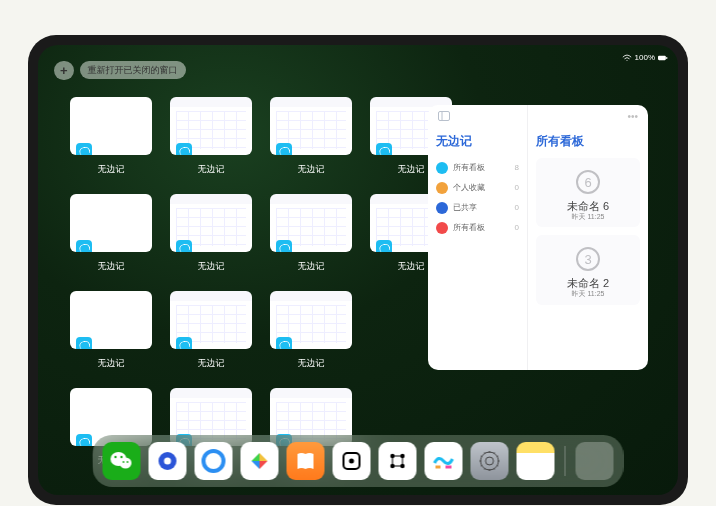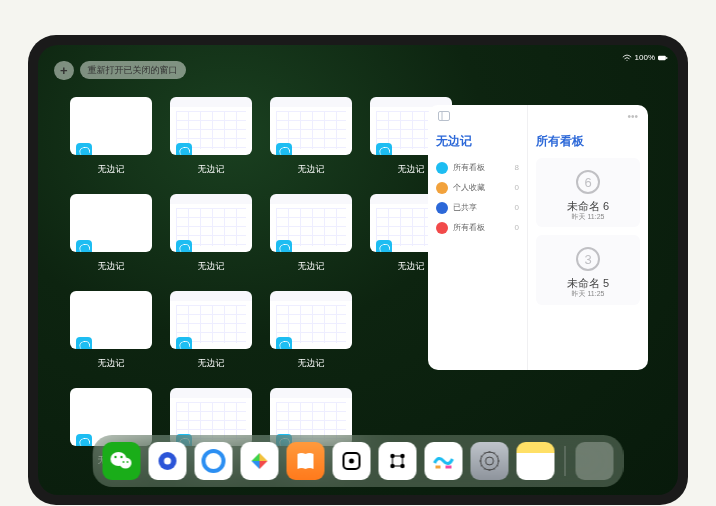--- a/index.html
+++ b/index.html
@@ -403,21 +403,21 @@
               </div>
             </div>
             <div class="board-card">
               <div class="board-sketch">
     <svg width="34" height="30" viewBox="0 0 34 30">
                   <circle cx="17" cy="15" r="11"></circle>
                   <text x="17" y="20" text-anchor="middle" font-size="13" fill="#c0c0c4" stroke="none">3</text>
                 </svg>
   </div>
   <div class="board-meta">
-                <div class="t">未命名 5</div>
+                <div class="t">未命名 2</div>
                 <div>昨天 11:25</div>
               </div>
             </div>
           </div>
       </div>
     </div>
 
     <div class="dock" id="dock">
         <div class="dock-app" style="background: rgb(26, 173, 25);">
           <svg width="26" height="26" viewBox="0 0 26 26">

